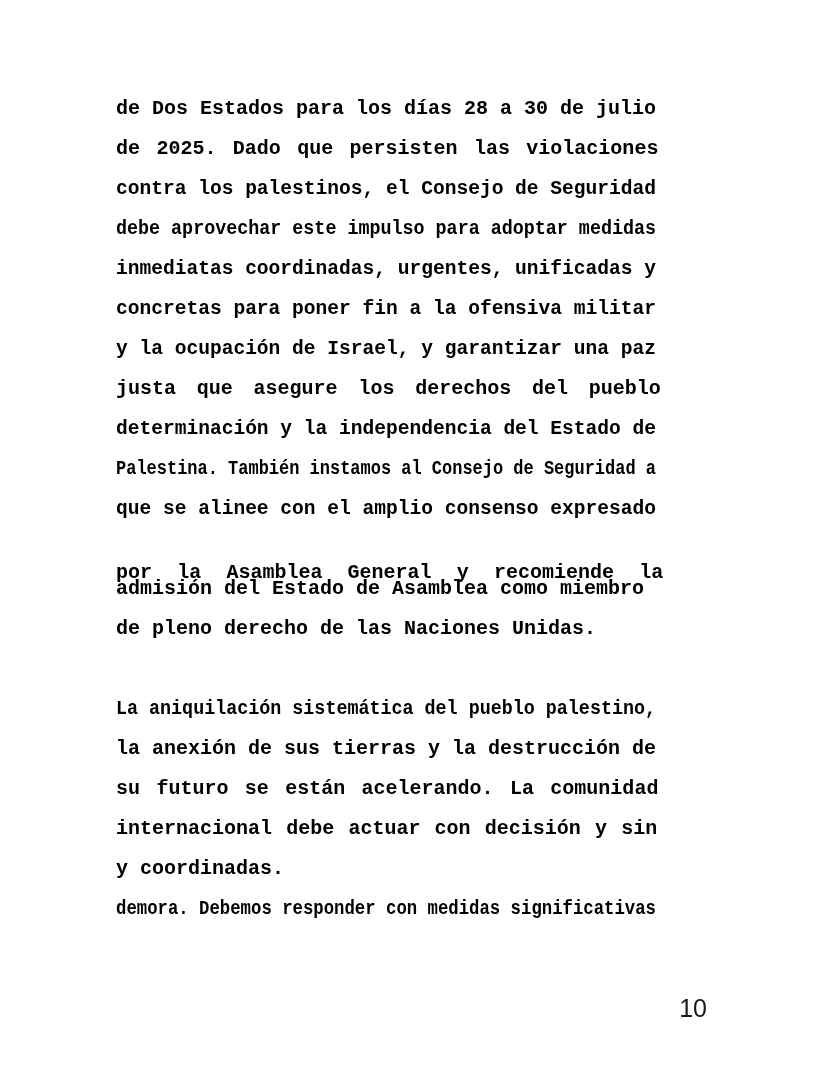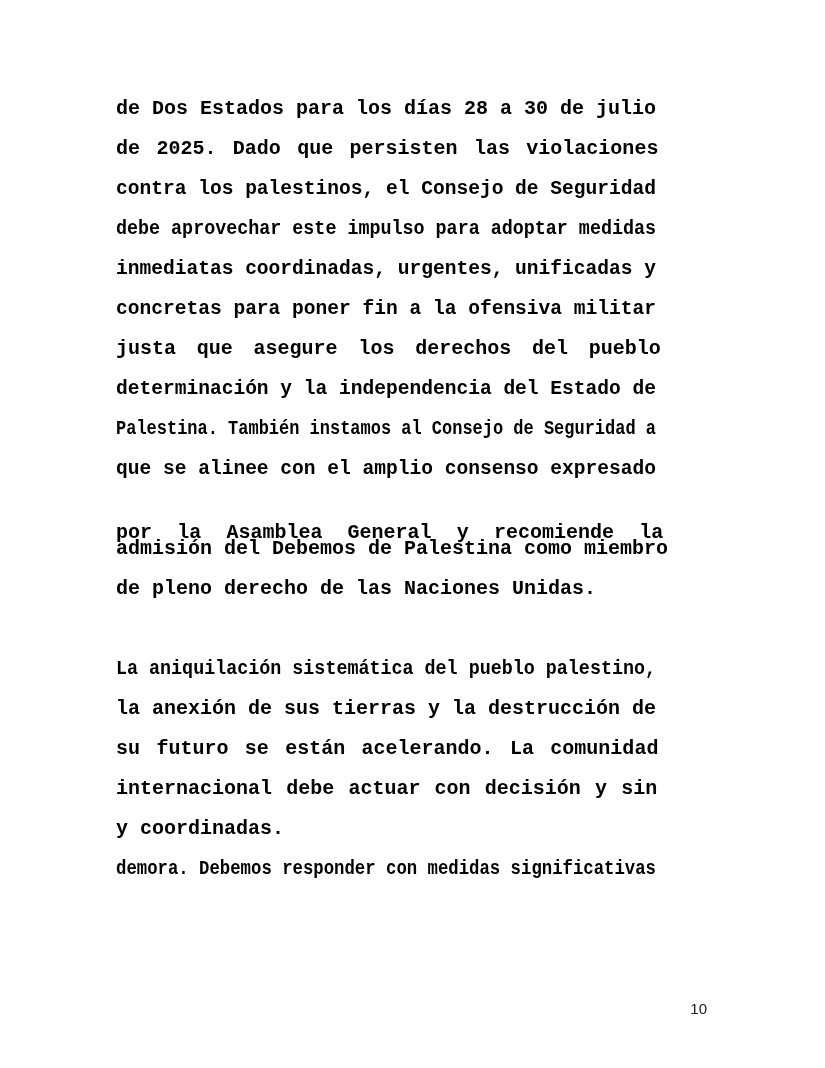--- a/index.html
+++ b/index.html
@@ -37,43 +37,44 @@
     display: inline-block;
     white-space: pre;
   }
   .page-number {
     position: absolute;
     top: 999px;
     left: 0;
     width: 707px;
     text-align: right;
     font-family: "Liberation Sans", sans-serif;
-    font-size: 15px;
+    font-size: 25px;
     line-height: 19px;
     color: #1a1a1a;
   }
 </style>
 </head>
 <body>
 
 <div class="page" style="background: rgb(255, 255, 255);">
   <div class="text-body" style="color: rgb(0, 0, 0);">
       <div class="paragraph">
         <div class="line"><span style="word-spacing: -0.0109375px;">de Dos Estados para los días 28 a 30 de julio</span></div>
         <div class="line"><span style="word-spacing: 4.38281px;">de 2025. Dado que persisten las violaciones</span></div>
         <div class="line"><span style="word-spacing: 0px; transform-origin: 0px 50%; transform: scaleX(0.97808);">contra los palestinos, el Consejo de Seguridad</span></div>
         <div class="line"><span style="word-spacing: 0px; transform-origin: 0px 50%; transform: scaleX(0.918217);">debe aprovechar este impulso para adoptar medidas</span></div>
         <div class="line"><span style="word-spacing: 0px; transform-origin: 0px 50%; transform: scaleX(0.97808);">inmediatas coordinadas, urgentes, unificadas y</span></div>
         <div class="line"><span style="word-spacing: 0px; transform-origin: 0px 50%; transform: scaleX(0.97808);">concretas para poner fin a la ofensiva militar</span></div>
+        <div class="line"><span style="word-spacing: 0px; transform-origin: 0px 50%; transform: scaleX(0.97808);">y la ocupación de Israel, y garantizar una paz</span></div>
         <div class="line"><span style="word-spacing: 8.78385px;">justa que asegure los derechos del pueblo</span></div>
         <div class="line"><span style="word-spacing: 0px; transform-origin: 0px 50%; transform: scaleX(0.97808);">determinación y la independencia del Estado de</span></div>
         <div class="line"><span style="word-spacing: 0px; transform-origin: 0px 50%; transform: scaleX(0.848913);">Palestina. También instamos al Consejo de Seguridad a</span></div>
         <div class="line"><span style="word-spacing: 0px; transform-origin: 0px 50%; transform: scaleX(0.97808);">que se alinee con el amplio consenso expresado</span></div>
         <div class="line"><span style="word-spacing: 13.1849px; margin-top: 24px;">por la Asamblea General y recomiende la</span></div>
-        <div class="line"><span style="word-spacing: -0.0182292px;">admisión del Debemos de Palestina como miembro</span></div>
+        <div class="line"><span style="word-spacing: -0.0182292px;">admisión del Estado de Asamblea como miembro</span></div>
         <div class="line"><span style="word-spacing: 0px;">de pleno derecho de las Naciones Unidas.</span></div>
       </div>
       <div class="paragraph">
         <div class="line"><span style="word-spacing: 0px; transform-origin: 0px 50%; transform: scaleX(0.918217);">La aniquilación sistemática del pueblo palestino,</span></div>
         <div class="line"><span style="word-spacing: -0.0136719px;">la anexión de sus tierras y la destrucción de</span></div>
         <div class="line"><span style="word-spacing: 4.38281px;">su futuro se están acelerando. La comunidad</span></div>
         <div class="line"><span style="word-spacing: 2.18229px;">internacional debe actuar con decisión y sin</span></div>
         <div class="line"><span style="word-spacing: 0px;">y coordinadas.</span></div>
         <div class="line"><span style="word-spacing: 0px; transform-origin: 0px 50%; transform: scaleX(0.865239);">demora. Debemos responder con medidas significativas</span></div>
       </div>

